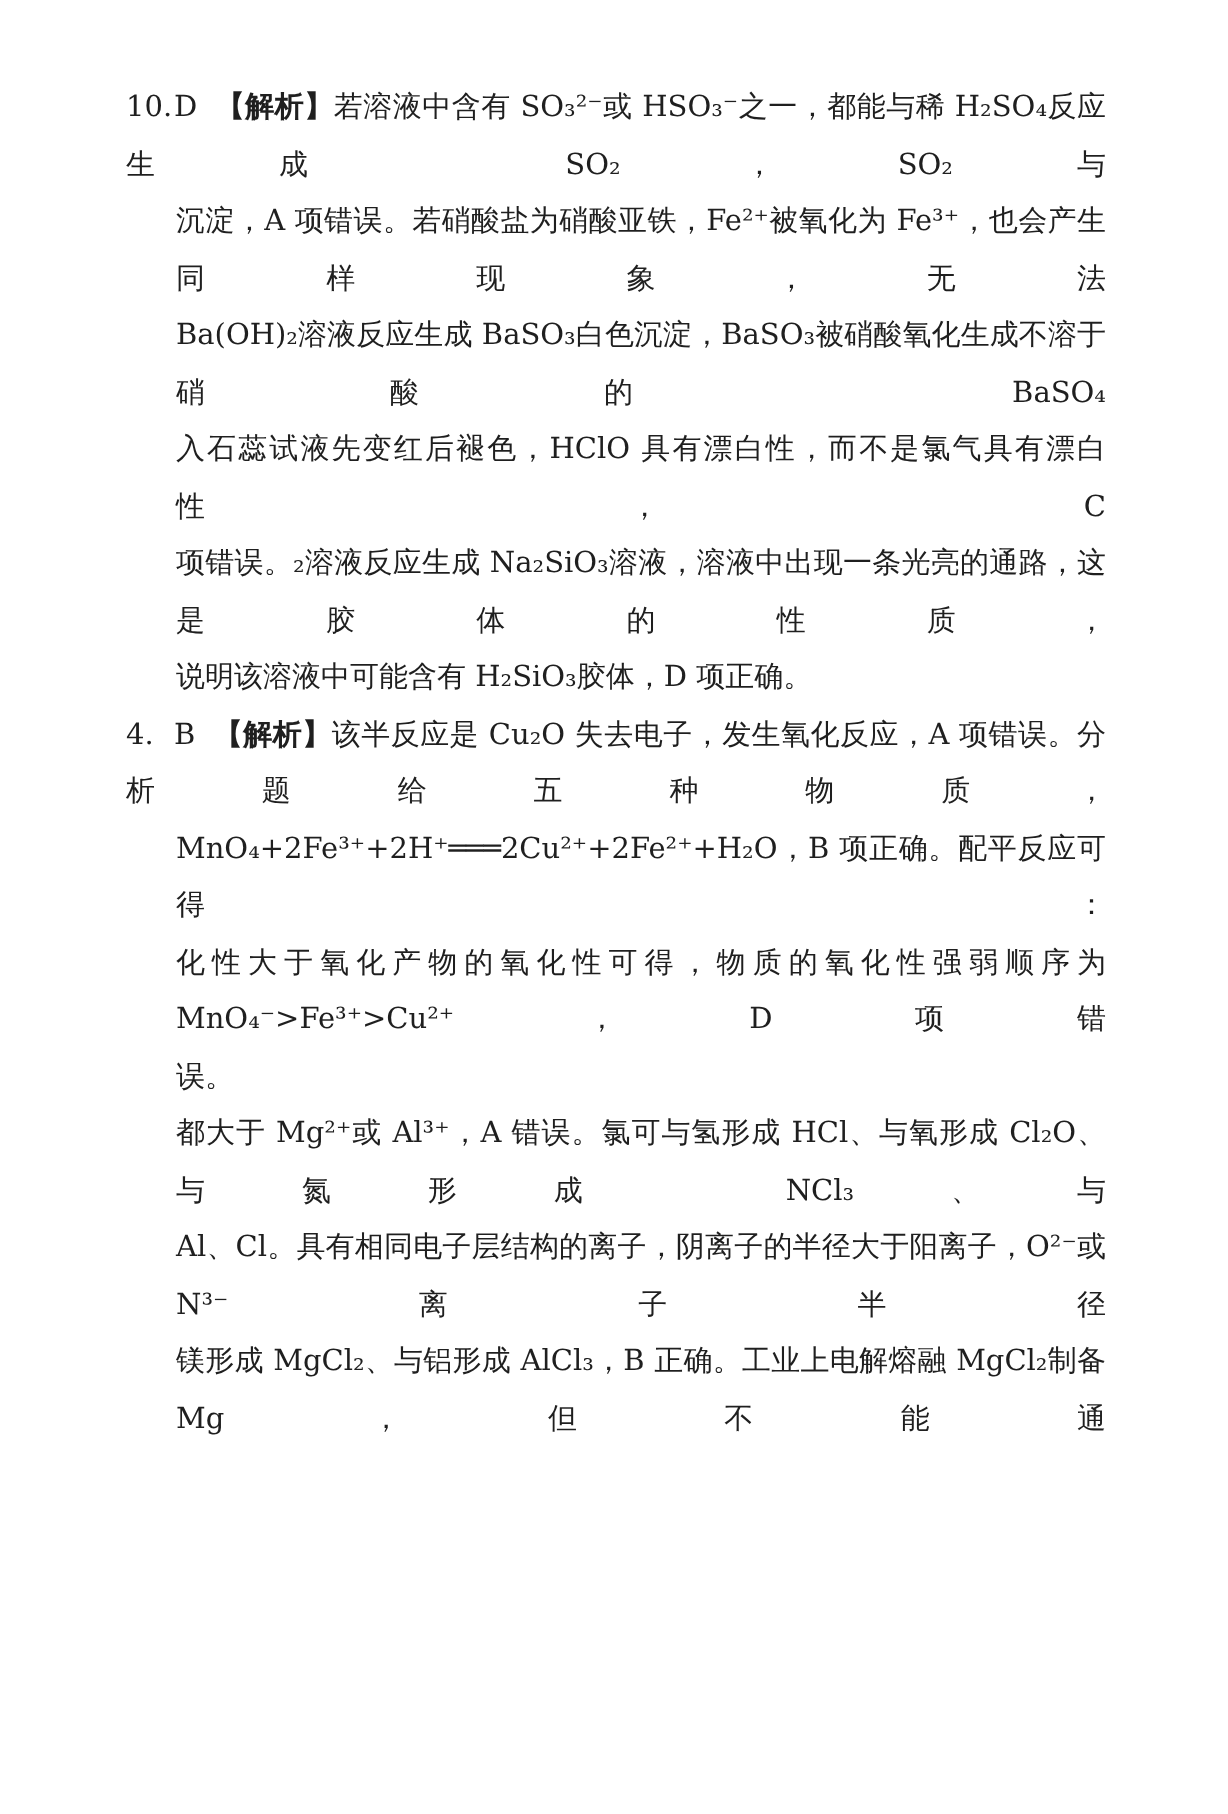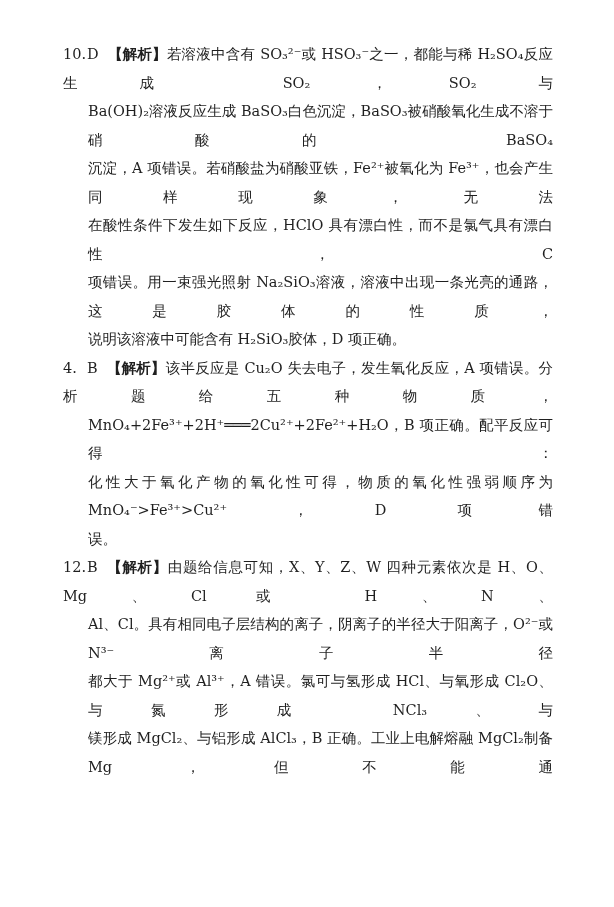--- a/index.html
+++ b/index.html
@@ -42,42 +42,39 @@
 </head>
 <body>
 
 <div class="page">
   <div class="content">
 
     <div>
       <div class="line jl">
         <span class="num">10.</span><span class="ans">D</span><span class="lbl">【解析】</span><span>若溶液中含有 SO₃²⁻或 HSO₃⁻之一，都能与稀 H₂SO₄反应生成 SO₂，SO₂与</span>
       </div>
+      <div class="line jl cont">沉淀，A 项错误。若硝酸盐为硝酸亚铁，Fe²⁺被氧化为 Fe³⁺，也会产生同样现象，无法</div>
       <div class="line jl cont">Ba(OH)₂溶液反应生成 BaSO₃白色沉淀，BaSO₃被硝酸氧化生成不溶于硝酸的 BaSO₄</div>
-      <div class="line jl cont">沉淀，A 项错误。若硝酸盐为硝酸亚铁，Fe²⁺被氧化为 Fe³⁺，也会产生同样现象，无法</div>
-      <div class="line jl cont">在酸性条件下发生如下反应，HClO 具有漂白性，而不是氯气具有漂白性，C</div>
-      <div class="line jl cont">项错误。用一束强光照射 Na₂SiO₃溶液，溶液中出现一条光亮的通路，这是胶体的性质，</div>
+      <div class="line jl cont">入石蕊试液先变红后褪色，HClO 具有漂白性，而不是氯气具有漂白性，C</div>
+      <div class="line jl cont">项错误。₂溶液反应生成 Na₂SiO₃溶液，溶液中出现一条光亮的通路，这是胶体的性质，</div>
       <div class="line cont">说明该溶液中可能含有 H₂SiO₃胶体，D 项正确。</div>
     </div>
 
     <div>
       <div class="line jl">
         <span class="num">4.</span><span class="ans">B</span><span class="lbl">【解析】</span><span>该半反应是 Cu₂O 失去电子，发生氧化反应，A 项错误。分析题给五种物质，</span>
       </div>
       <div class="line jl cont">MnO₄+2Fe³⁺+2H⁺═══2Cu²⁺+2Fe²⁺+H₂O，B 项正确。配平反应可得：</div>
       <div class="line jl cont">化性大于氧化产物的氧化性可得，物质的氧化性强弱顺序为 MnO₄⁻&gt;Fe³⁺&gt;Cu²⁺，D 项错</div>
       <div class="line cont">误。</div>
     </div>
 
     <div>
-      <div class="line jl">
-        <span class="num">12.</span><span class="ans">B</span><span class="lbl">【解析】</span><span>由题给信息可知，X、Y、Z、W 四种元素依次是 H、O、Mg、Cl 或 H、N、</span>
-      </div>
+      <div class="line jl cont">都大于 Mg²⁺或 Al³⁺，A 错误。氯可与氢形成 HCl、与氧形成 Cl₂O、与氮形成 NCl₃、与</div>
       <div class="line jl cont">Al、Cl。具有相同电子层结构的离子，阴离子的半径大于阳离子，O²⁻或 N³⁻离子半径</div>
-      <div class="line jl cont">都大于 Mg²⁺或 Al³⁺，A 错误。氯可与氢形成 HCl、与氧形成 Cl₂O、与氮形成 NCl₃、与</div>
       <div class="line jl cont">镁形成 MgCl₂、与铝形成 AlCl₃，B 正确。工业上电解熔融 MgCl₂制备 Mg，但不能通</div>
 
     </div>
 
   </div>
 
   <div class="footer">高三化学全解全析  第 3 页（共 7 页）</div>
 </div>
 
 </body></html>

